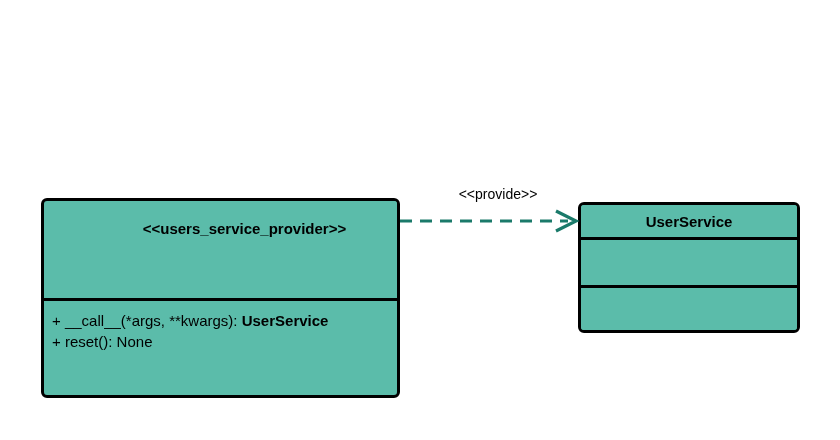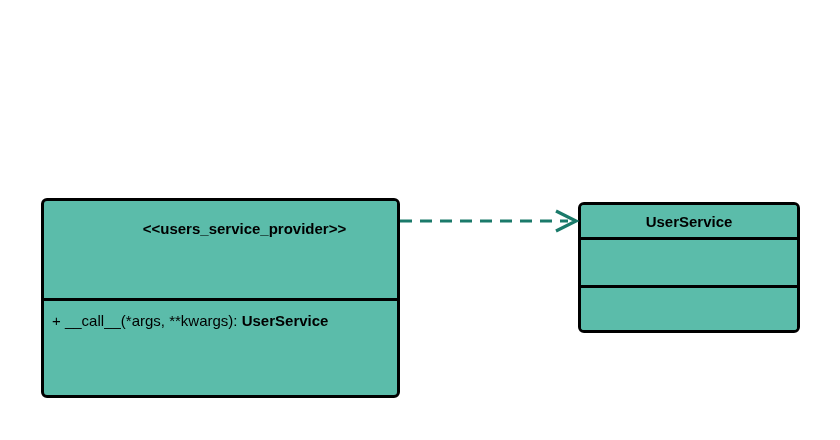--- a/index.html
+++ b/index.html
@@ -151,34 +151,39 @@
     <div class="compartment compartment-header c-head">
       <div class="stereotype-line">&lt;&lt;users_service_provider&gt;&gt;</div>
     </div>
 
 
     <div class="compartment member-list c-ops">
       <div class="member">
         <span>+</span>
         <span>__call__(*args, **kwargs): </span><b>UserService</b>
       </div>
+      <div class="member">
+        <span>+</span>
+        <span>reset(): None</span><b></b>
+      </div>
     </div>
   </div>
 
   <div class="uml-class" id="userservice-class">
 
     <div class="compartment compartment-header c-head">
       <div class="classname-line">UserService</div>
     </div>
 
     <div class="compartment c-attrs"></div>
 
     <div class="compartment c-ops"></div>
   </div>
 
   <div class="dependency">
     <svg width="186" height="50" viewBox="0 0 186 50">
       <line x1="4" y1="35" x2="172" y2="35" stroke="#1A7A6A" stroke-width="3.2" stroke-dasharray="12 8"></line>
       <polyline points="160,25 180,35 160,45" fill="none" stroke="#1A7A6A" stroke-width="3.2" stroke-linejoin="miter" stroke-linecap="butt"></polyline>
     </svg>
+    <div class="dep-label">&lt;&lt;provide&gt;&gt;</div>
   </div>
 
 </div>
 
 </body></html>

